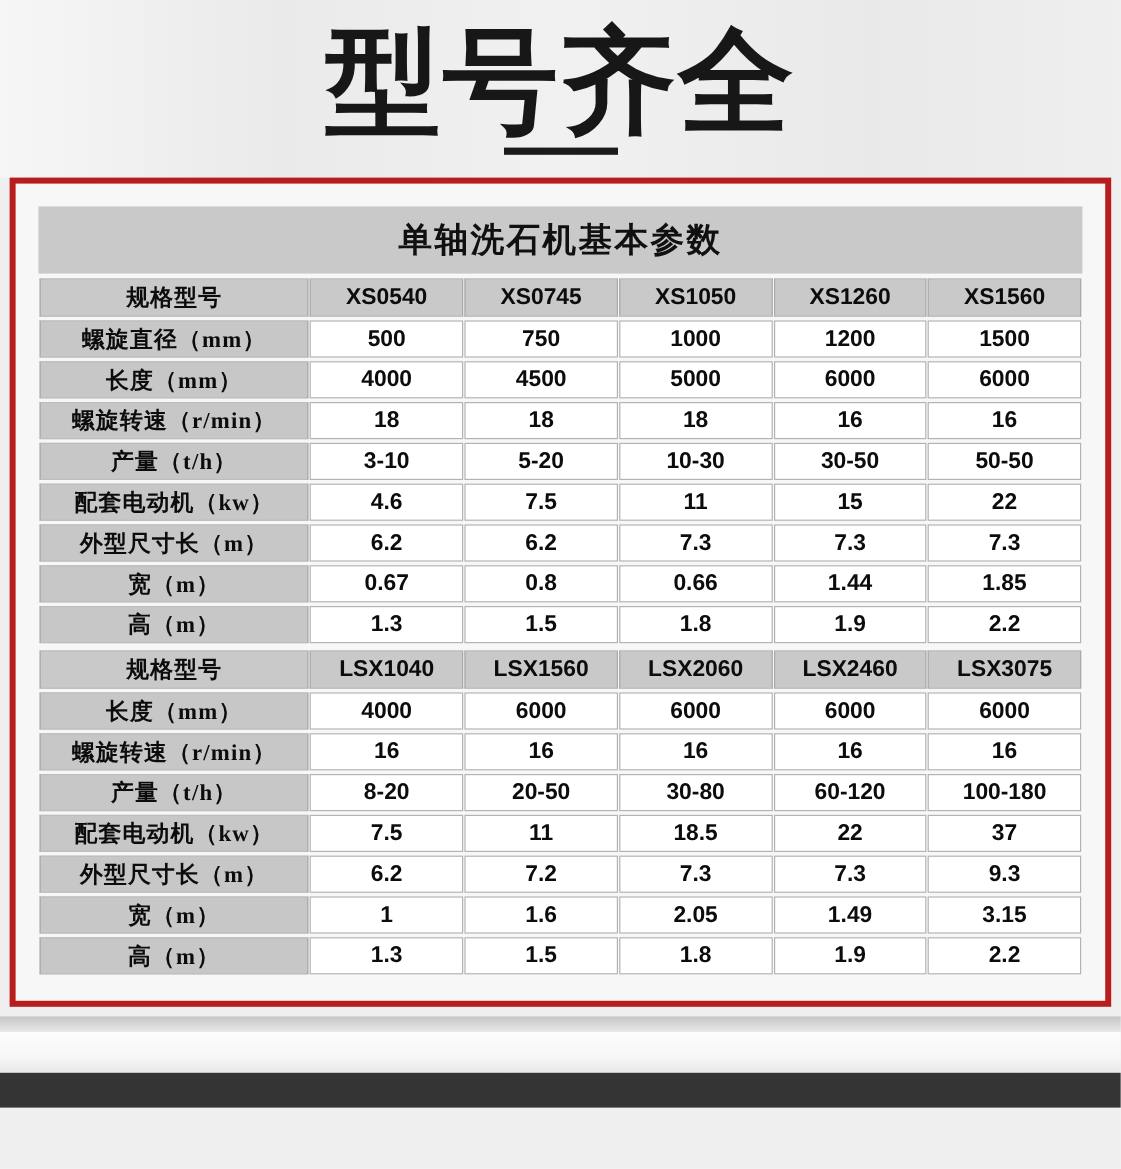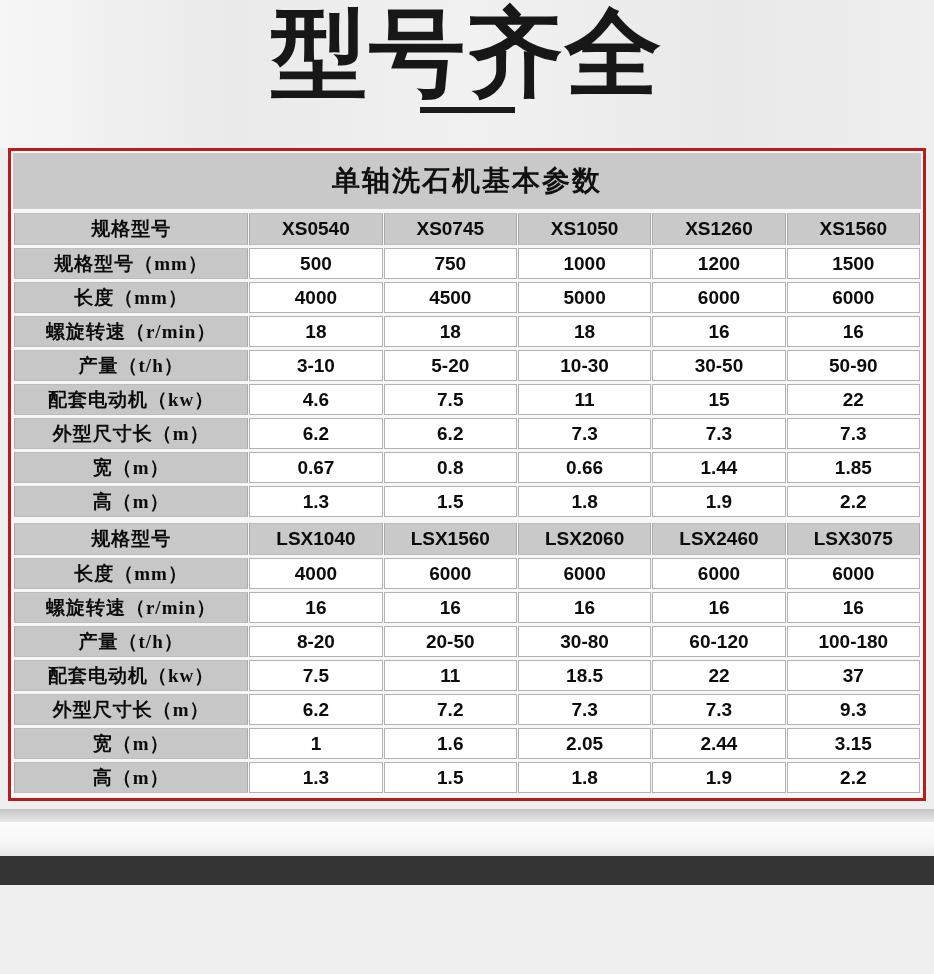--- a/index.html
+++ b/index.html
@@ -8,39 +8,39 @@
     font-family: "Liberation Sans", "DejaVu Sans", sans-serif;
     background: #efefef;
   }
   
   .hero {
     height: 148px;
     background: linear-gradient(90deg, #f6f6f6 0%, #eaeaea 25%, #f1f1f1 50%, #e9e9e9 78%, #efefef 100%);
     display: flex; flex-direction: column; align-items: center;
   }
   .hero-title {
-    margin-top: 4px;
+    margin-top: 20px;
     font-size: 96px;
     line-height: 1.02;
     font-weight: bold;
     color: #171717;
     letter-spacing: 2px;
     font-family: "Liberation Sans", "DejaVu Sans", sans-serif;
   }
   .hero-underline {
     width: 95px; height: 6px;
     background: #1b1b1b;
     margin-top: 5px;
   }
   
   .panel {
     margin: 0 8px;
-    border: 3px solid #b91c1c;
+    border: 5px solid #b91c1c;
     background: #f7f7f7;
-    padding: 2px;
+    padding: 19px;
   }
   .table-title {
     height: 56px;
     margin: 0 0 1px 0;
     background: #c9c9c9;
     display: flex; align-items: center; justify-content: center;
     font-family: "Liberation Serif", "DejaVu Serif", serif;
     font-weight: bold;
     font-size: 28px;
     color: #101010;
@@ -132,21 +132,21 @@
             <th class="label-head">规格型号</th>
             <th>XS0540</th>
             <th>XS0745</th>
             <th>XS1050</th>
             <th>XS1260</th>
             <th>XS1560</th>
           </tr>
         </thead>
       <tbody>
           <tr>
-            <th class="row-label">规格型号（mm）</th>
+            <th class="row-label">螺旋直径（mm）</th>
             <td>500</td>
             <td>750</td>
             <td>1000</td>
             <td>1200</td>
             <td>1500</td>
           </tr>
           <tr>
             <th class="row-label">长度（mm）</th>
             <td>4000</td>
             <td>4500</td>
@@ -161,21 +161,21 @@
             <td>18</td>
             <td>16</td>
             <td>16</td>
           </tr>
           <tr>
             <th class="row-label">产量（t/h）</th>
             <td>3-10</td>
             <td>5-20</td>
             <td>10-30</td>
             <td>30-50</td>
-            <td>50-90</td>
+            <td>50-50</td>
           </tr>
           <tr>
             <th class="row-label">配套电动机（kw）</th>
             <td>4.6</td>
             <td>7.5</td>
             <td>11</td>
             <td>15</td>
             <td>22</td>
           </tr>
           <tr>
@@ -265,21 +265,21 @@
             <td>7.2</td>
             <td>7.3</td>
             <td>7.3</td>
             <td>9.3</td>
           </tr>
           <tr>
             <th class="row-label">宽（m）</th>
             <td>1</td>
             <td>1.6</td>
             <td>2.05</td>
-            <td>2.44</td>
+            <td>1.49</td>
             <td>3.15</td>
           </tr>
           <tr>
             <th class="row-label">高（m）</th>
             <td>1.3</td>
             <td>1.5</td>
             <td>1.8</td>
             <td>1.9</td>
             <td>2.2</td>
           </tr>

